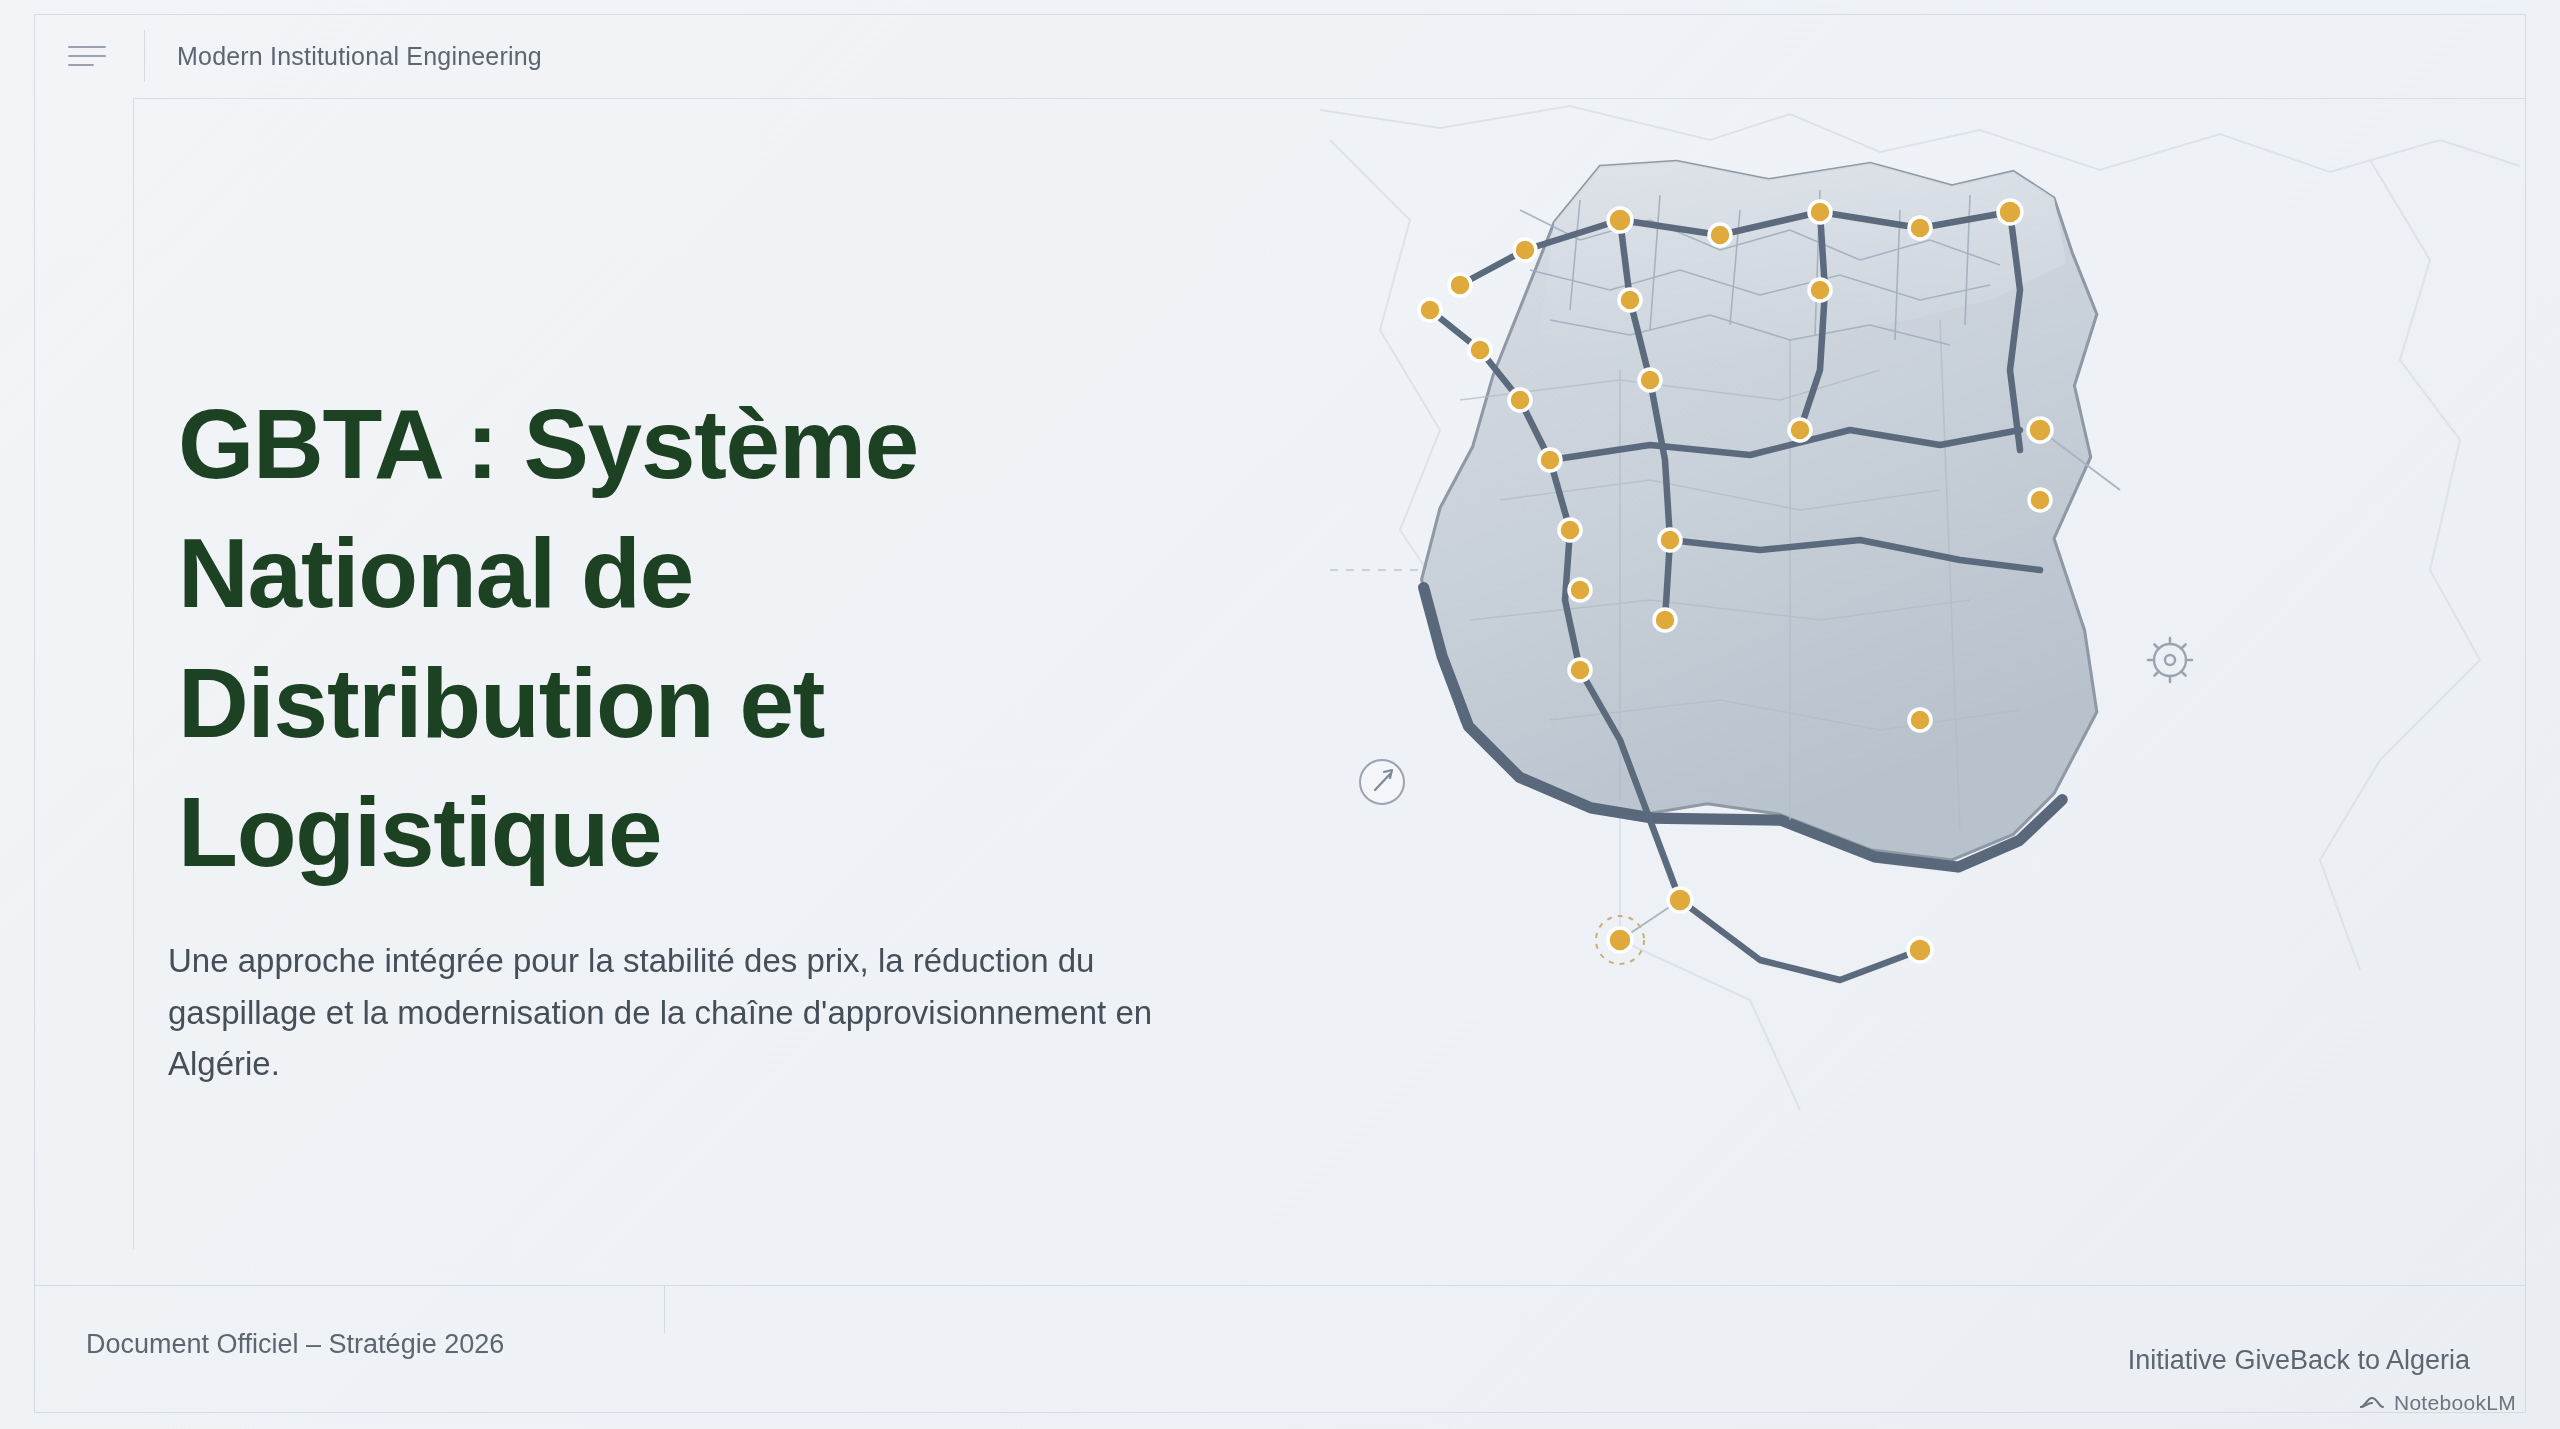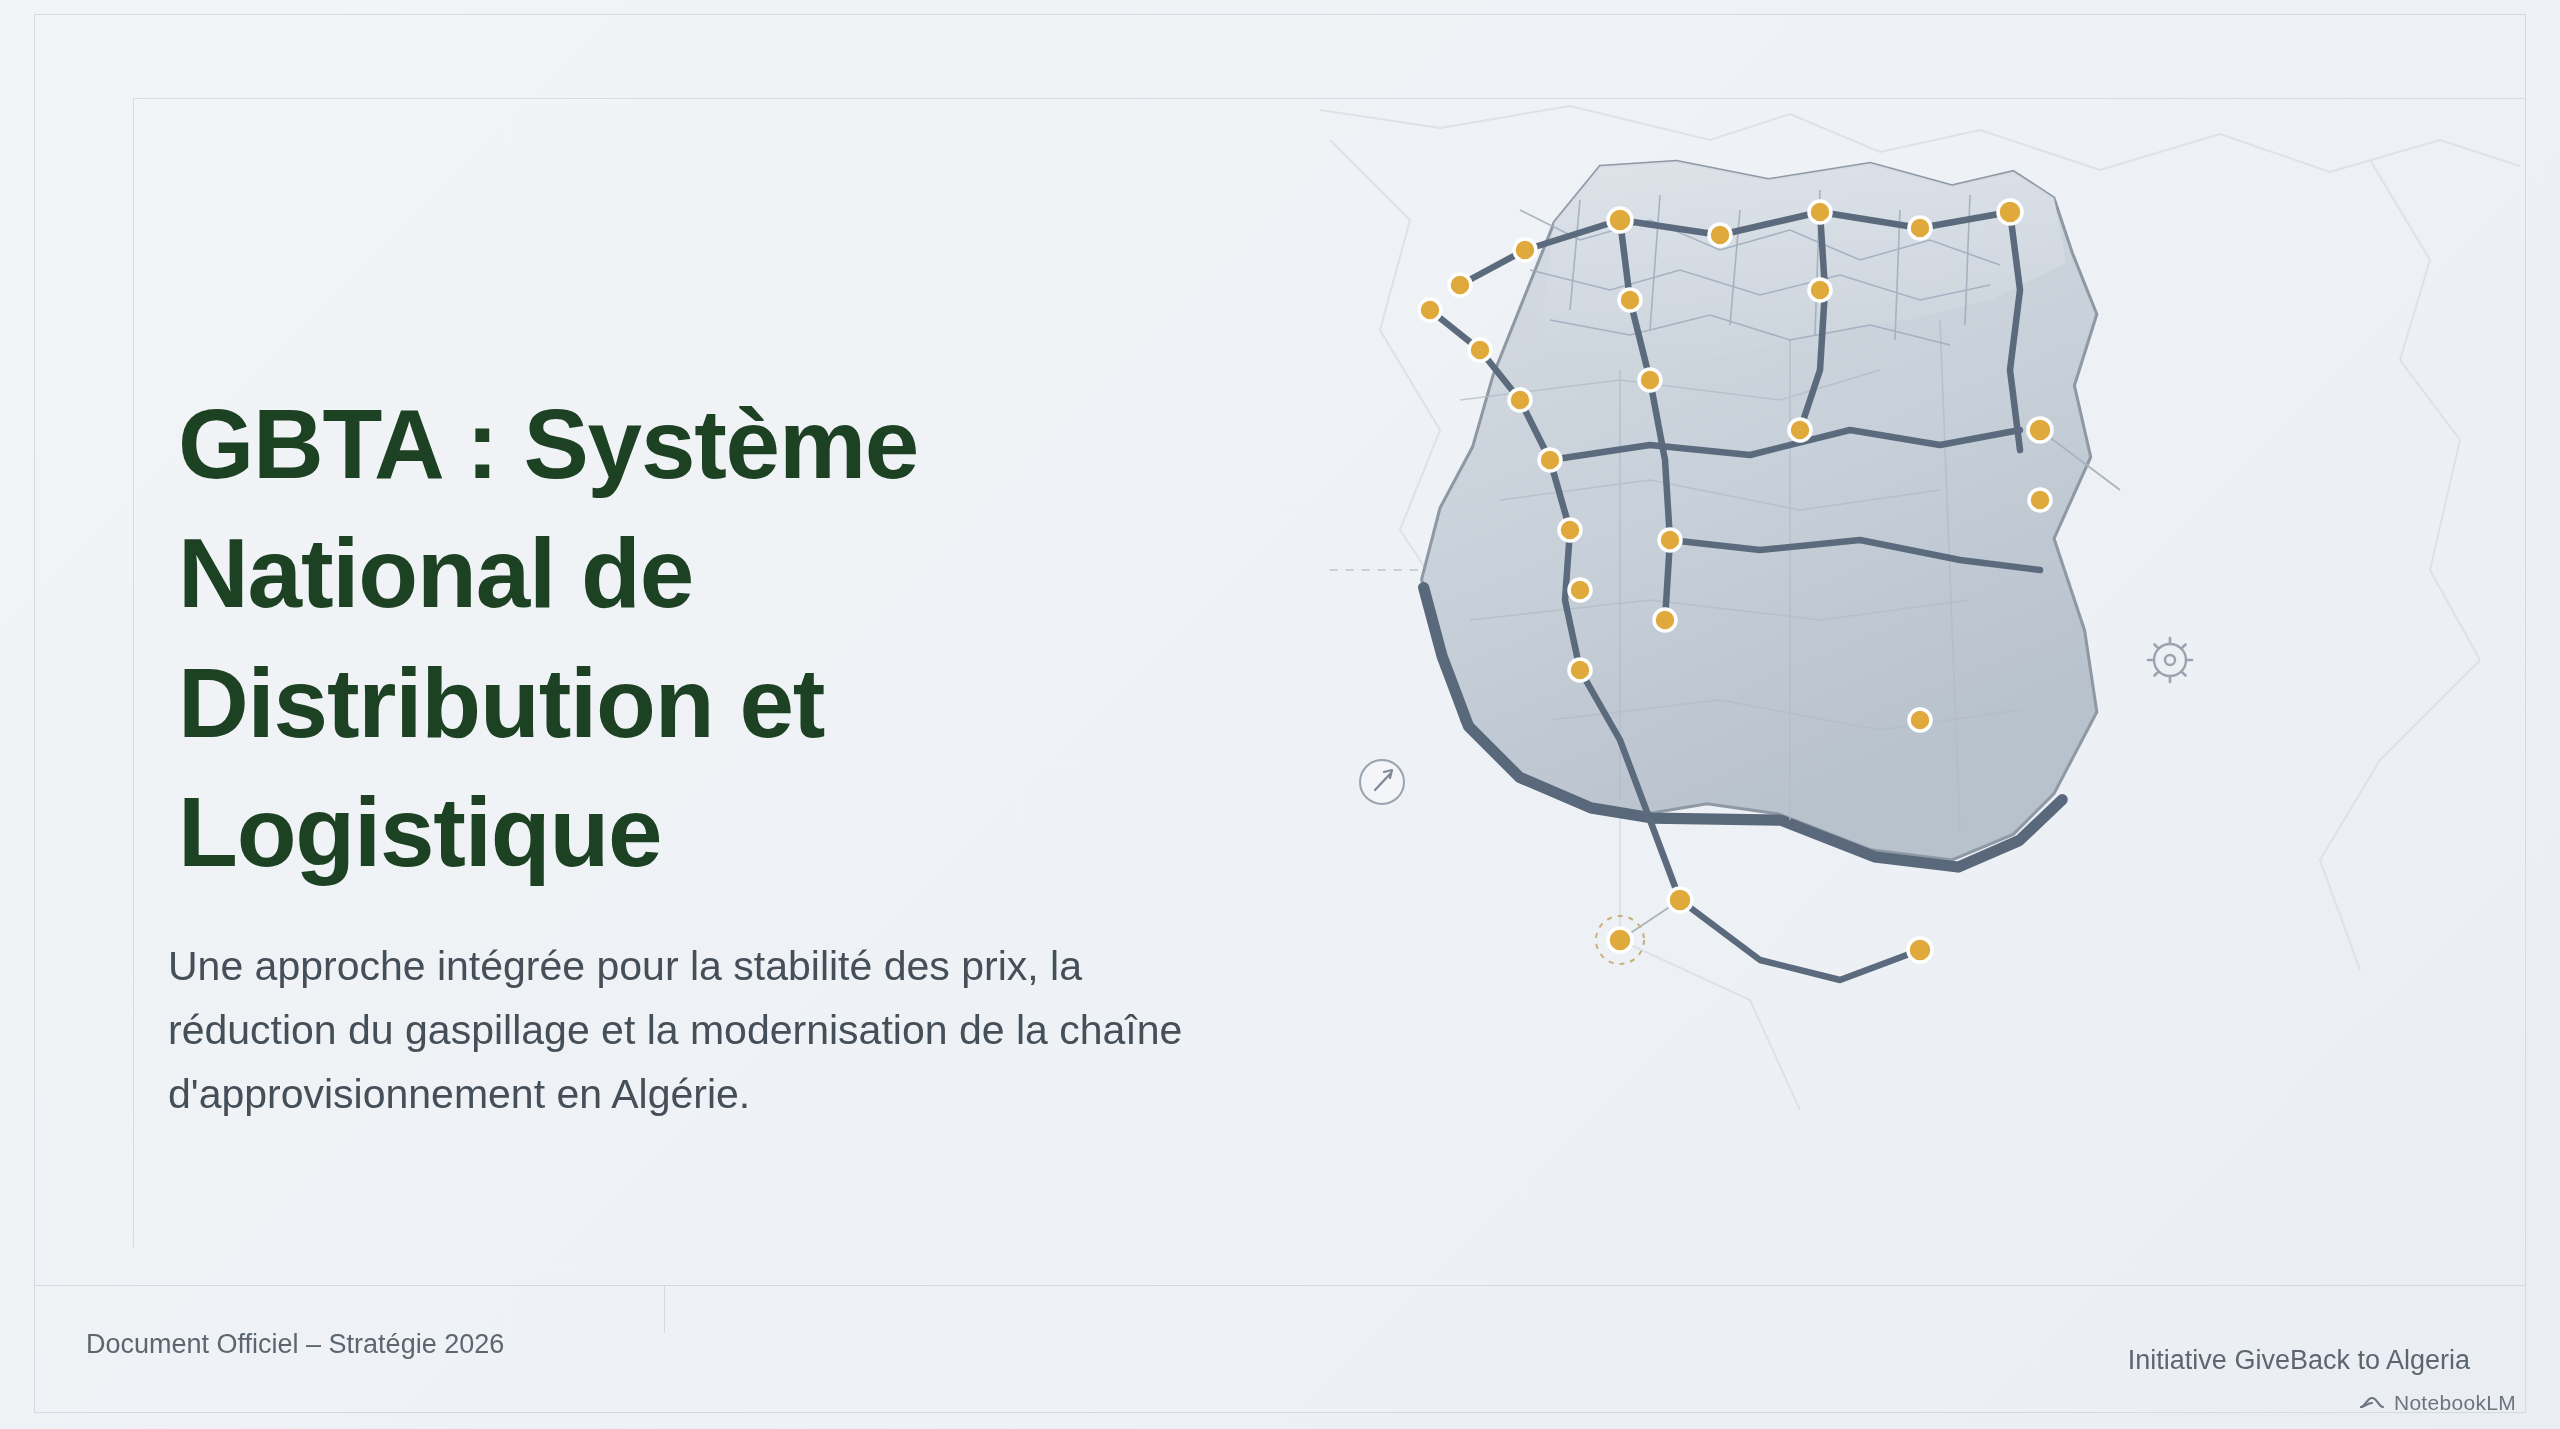--- a/index.html
+++ b/index.html
@@ -99,21 +99,21 @@
   .hero h1 {
     margin: 10px;
     font-size: 98px;
     line-height: 1.32;
     font-weight: 700;
     color: #1d4223;
     letter-spacing: -1.2px;
   }
   .hero p {
     margin: 38px 0 4px 0;
-    font-size: 41px;
+    font-size: 33px;
     line-height: 1.56;
     color: #454f59;
     max-width: 1060px;
   }
 
   
   .map-panel {
     position: absolute;
     left: 1320px;
     top: 100px;
@@ -176,20 +176,29 @@
 </head>
 <body>
 
 <div class="slide">
 
   <div class="frame-line frame-top"></div>
   <div class="frame-line frame-bottom"></div>
   <div class="frame-line frame-left"></div>
   <div class="frame-line frame-right"></div>
 
+  <div class="header">
+    <div class="menu-icon">
+      <span></span>
+        <span></span>
+        <span></span>
+    </div>
+    <div class="header-divider"></div>
+    <div class="header-title">Modern Institutional Engineering</div>
+  </div>
 
   <div class="content-rule-h"></div>
   <div class="content-rule-v"></div>
 
   <div class="hero">
     <h1>GBTA : Système National de Distribution et Logistique</h1>
     <p>Une approche intégrée pour la stabilité des prix, la réduction du gaspillage et la modernisation de la chaîne d'approvisionnement en Algérie.</p>
   </div>
 
   <div class="map-panel">

